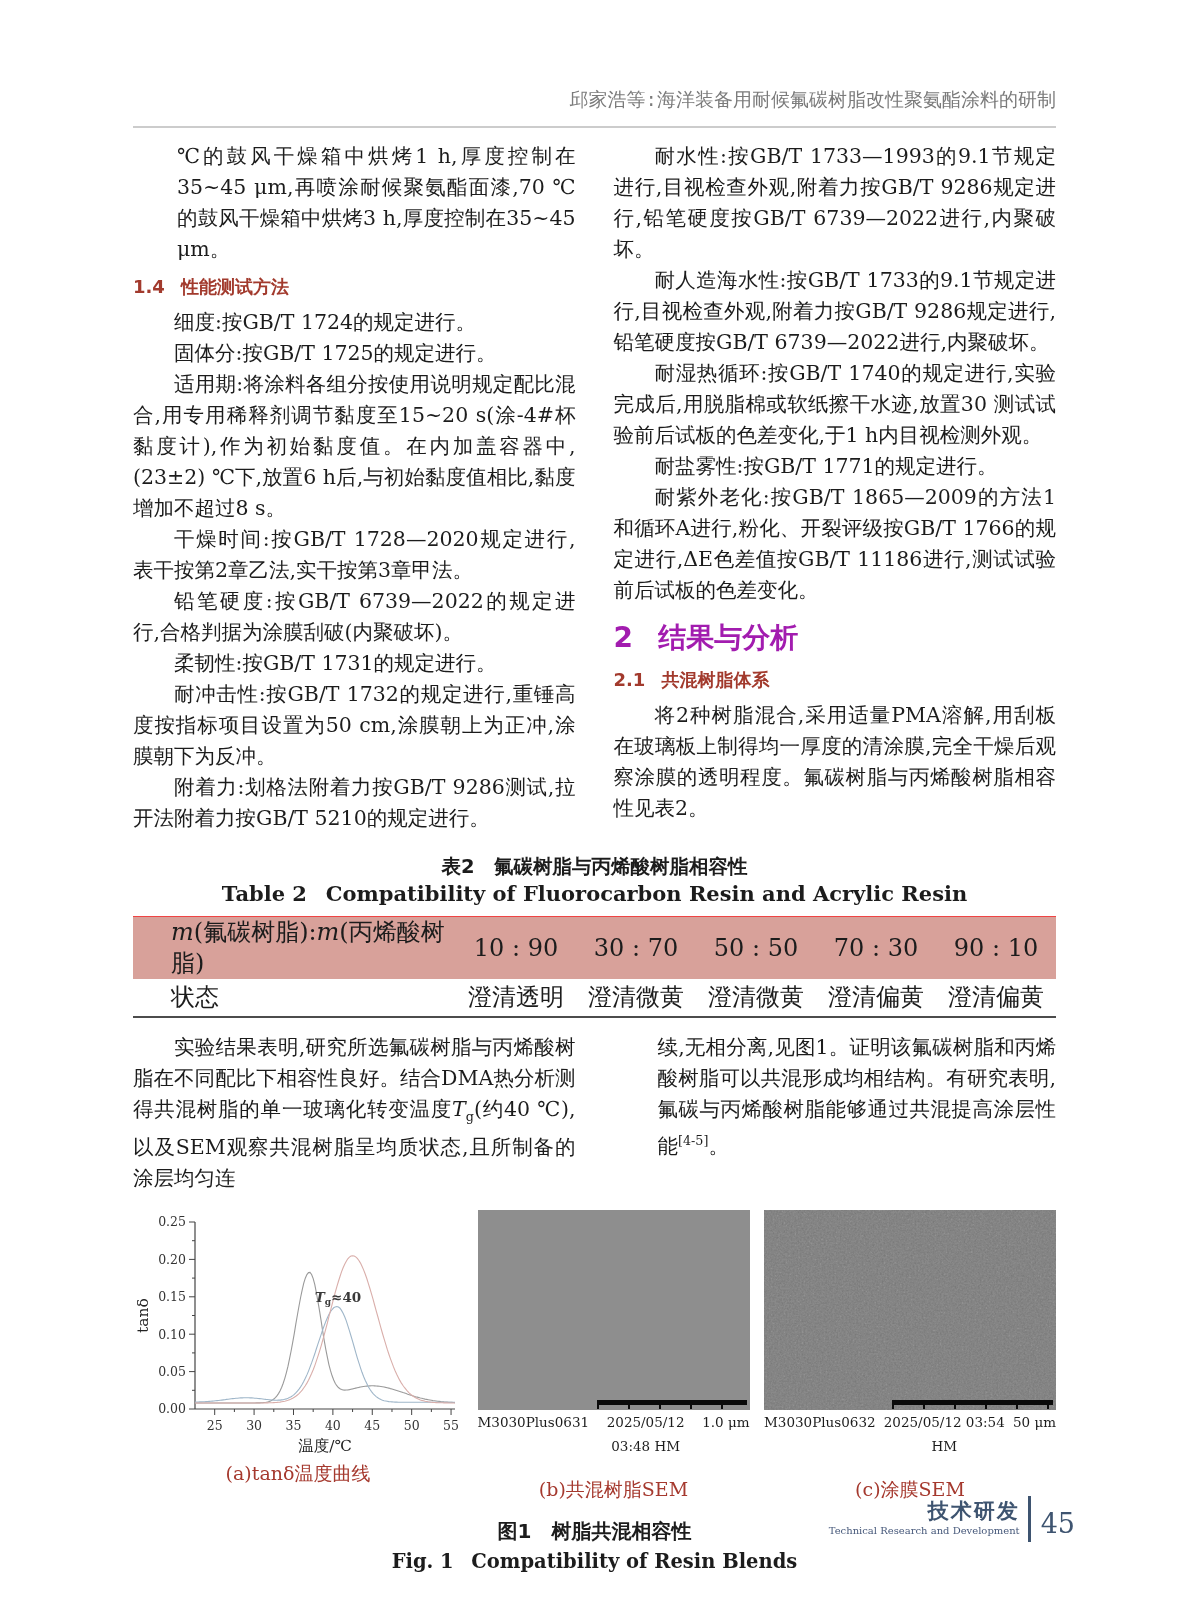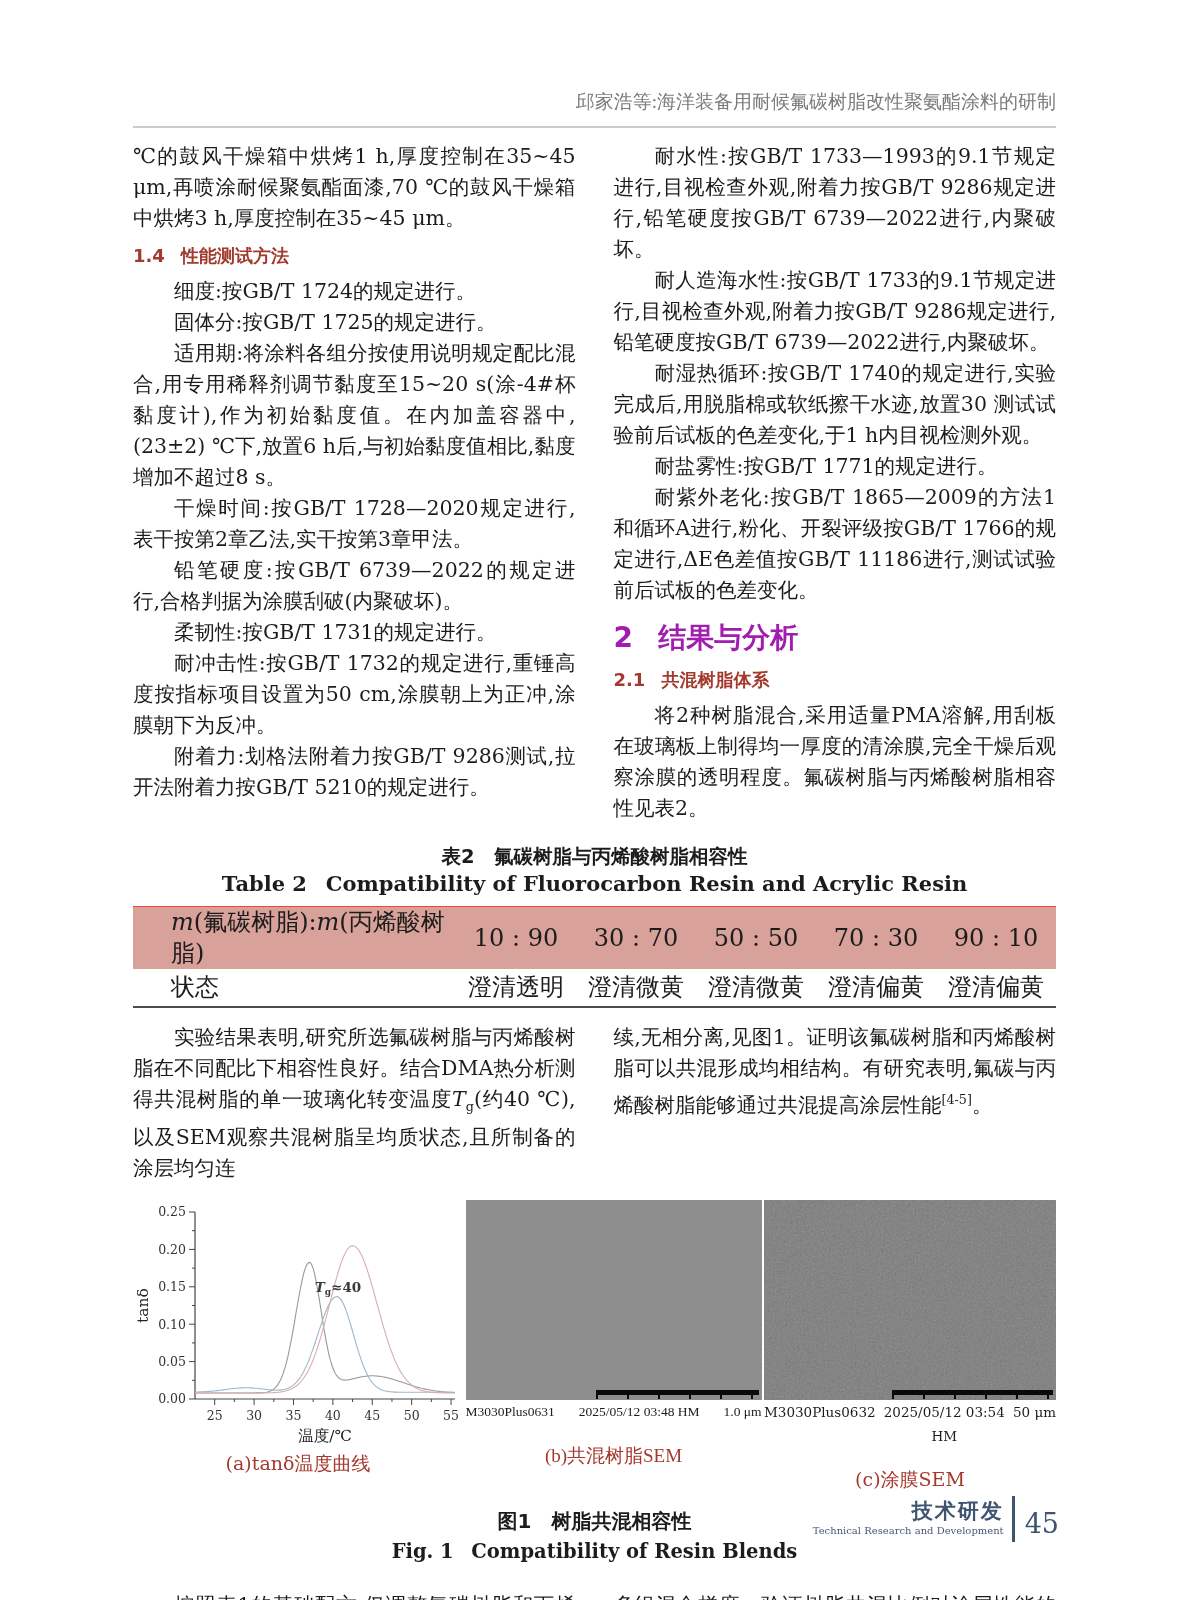--- a/index.html
+++ b/index.html
@@ -5,26 +5,26 @@
   * { margin:0; padding:0; box-sizing:border-box; }
   html,body { background:#ffffff; }
   .page {
     position:relative; width:1187px; height:1600px; margin:0 auto;
     background:#ffffff; overflow:hidden;
     padding:86px 131px 0 133px;
     font-family:"DejaVu Serif","Liberation Serif",serif;
     color:#1c1c1c; font-size:20.5px; line-height:31px;
   }
   .running-head { text-align:right; font-size:19px; color:#7b7b7b;
-    font-family:Liberation Serif, serif;
+    font-family:Liberation Mono, monospace;
     padding-bottom:9px; border-bottom:2px solid #cccccc; }
   .cols { display:flex; gap:38px; }
   .col { flex:1 1 0; text-align:justify; }
   .col p { text-indent:2em; }
-  .col p.noindent { text-indent:0; }
+  .col p.noindent { text-indent:0;margin-left:44px; }
   .h-sub { font-family:"DejaVu Sans","Liberation Sans",sans-serif;
     font-size:18px; color:#a23a2d; font-weight:bold; line-height:30px;
     margin:7px 0 5px; }
   .h-sub .num { margin-right:0.9em; }
   .h-main { font-family:"DejaVu Sans","Liberation Sans",sans-serif;
     font-size:28px; color:#a21caf; font-weight:bold; line-height:40px;
     margin:12px 0 6px; }
   .h-main .num { margin-right:0.9em; }
   .cols.sec1 { margin-top:13px; }
 
@@ -43,21 +43,21 @@
   tr.hrow { background:#d8a19a; }
   td i { font-style:italic; }
 
   .cols.mid { margin-top:14px; }
 
   
   .figure { margin-top:10px; }
   .fig-row { display:flex; justify-content:space-between; align-items:flex-start; }
   .panel { display:flex; flex-direction:column; }
   .panel-a { width:330px; }
-  .panel-b { width:296px; padding-top:6px;font-family:Liberation Serif, serif; }
+  .panel-b { width:272px; padding-top:6px; }
   .panel-c { width:292px; padding-top:6px; }
   .sem { position:relative; width:100%; height:200px; }
   .sem-b-img { width:100%; height:100%; background:#8e8e8e; }
   .sem-c-img { width:100%; height:100%; display:block; }
   .scalebar { position:absolute; right:3px; bottom:1px; width:55%; height:9px;
     background:
       linear-gradient(#0a0a0a,#0a0a0a) top left / 100% 5px no-repeat,
       repeating-linear-gradient(90deg,#0a0a0a 0 2px,transparent 2px 31px) bottom left / 100% 4px no-repeat; }
   .sem-meta { display:flex; align-items:baseline; font-size:13.5px; line-height:24px; color:#1c1c1c; }
   .sem-meta .m-time { flex:1; text-align:center; }
@@ -66,21 +66,21 @@
   .fig-cap-zh { text-align:center; font-family:"DejaVu Sans","Liberation Sans",sans-serif;
     font-weight:bold; font-size:20px; line-height:28px; margin-top:12px; }
   .fig-cap-zh .sp { margin-left:1em; }
   .fig-cap-en { text-align:center; font-weight:bold; font-size:19.5px; line-height:28px; margin-top:3px; }
   .fig-cap-en .sp { margin-left:0.9em; }
 
   .cols.bottom { margin-top:24px; }
   sub { font-size:0.62em; } sup { font-size:0.62em; }
 
   
-  .footer { position:absolute; right:128px; bottom:58px;
+  .footer { position:absolute; right:112px; bottom:58px;
     display:flex; align-items:center; }
   .f-text { text-align:right; color:#3e5470; }
   .f-zh { font-family:"DejaVu Sans","Liberation Sans",sans-serif; font-weight:bold;
     font-size:21px; line-height:24px; letter-spacing:2px; }
   .f-en { font-size:10px; line-height:16px; color:#46587a; }
   .f-bar { width:3px; height:46px; background:#3e5470; margin:0 10px 0 8px; }
   .f-num { font-size:27px; color:#3e5470; padding-top:8px; }
 
   svg text { font-family:"DejaVu Serif","Liberation Serif",serif; }
 </style>

